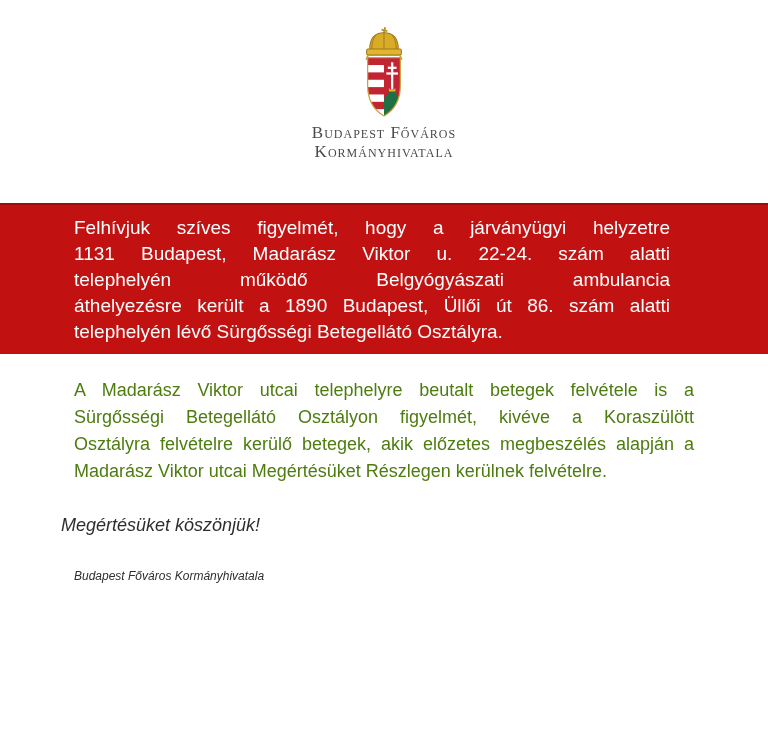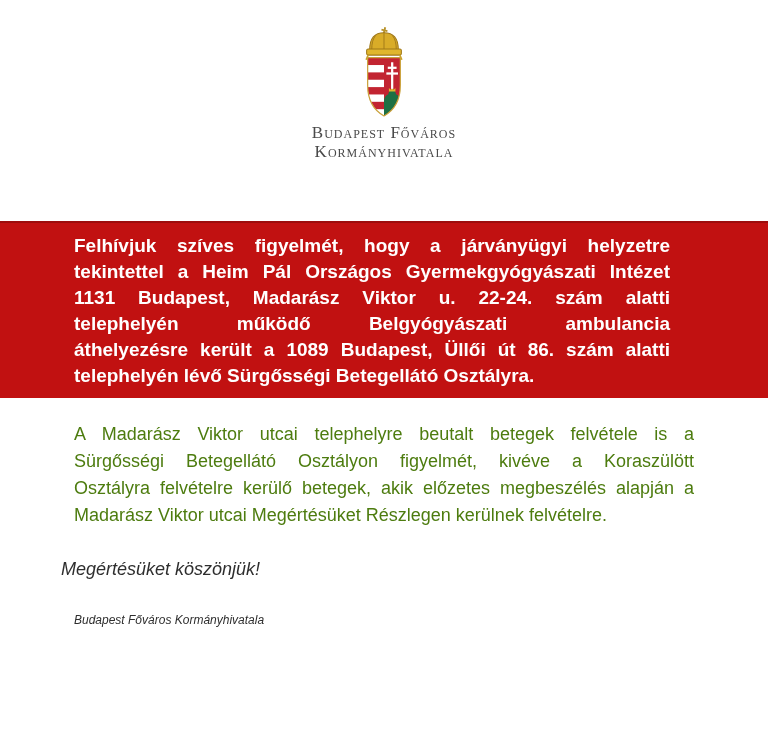--- a/index.html
+++ b/index.html
@@ -31,26 +31,26 @@
     text-align: center;
     font-size: 29px;
     line-height: 32px;
     font-weight: bold;
     letter-spacing: 0.5px;
     color: #111111;
   }
 
   
   .banner {
-    margin-top: 60px;
+    margin-top: 42px;
     background: #c11111;
     border-top: 2px solid #9d0d0d;
     padding: 10px 98px 9px 74px;
     color: #ffffff;
-    font-weight: bold;
+    font-weight: normal;
     font-size: 19px;
     line-height: 26px;
   }
   .jline { text-align: justify; text-align-last: justify; }
   .lline { text-align: right; text-align-last: left; }
 
   
   .para {
     margin: 23px 74px 0 74px;
     font-size: 18px;
@@ -117,24 +117,23 @@
     </svg>
     <div class="logo-text">
       <div>Budapest Főváros</div>
       <div>Kormányhivatala</div>
     </div>
   </div>
 
 
   <div class="banner">
     <div class="jline">Felhívjuk szíves figyelmét, hogy a járványügyi helyzetre</div>
-    <div class="jline">tekintettel a Heim Pál Országos Gyermekgyógyászati Intézet</div>
     <div class="jline">1131 Budapest, Madarász Viktor u. 22-24. szám alatti</div>
     <div class="jline">telephelyén működő Belgyógyászati ambulancia</div>
-    <div class="jline">áthelyezésre került a 1089 Budapest, Üllői út 86. szám alatti</div>
+    <div class="jline">áthelyezésre került a 1890 Budapest, Üllői út 86. szám alatti</div>
     <div class="lline">telephelyén lévő Sürgősségi Betegellátó Osztályra.</div>
   </div>
 
   <div class="para">
     <div class="jline">A Madarász Viktor utcai telephelyre beutalt betegek felvétele is a</div>
     <div class="jline">Sürgősségi Betegellátó Osztályon figyelmét, kivéve a Koraszülött</div>
     <div class="jline">Osztályra felvételre kerülő betegek, akik előzetes megbeszélés alapján a</div>
     <div class="lline">Madarász Viktor utcai Megértésüket Részlegen kerülnek felvételre.</div>
   </div>
 

